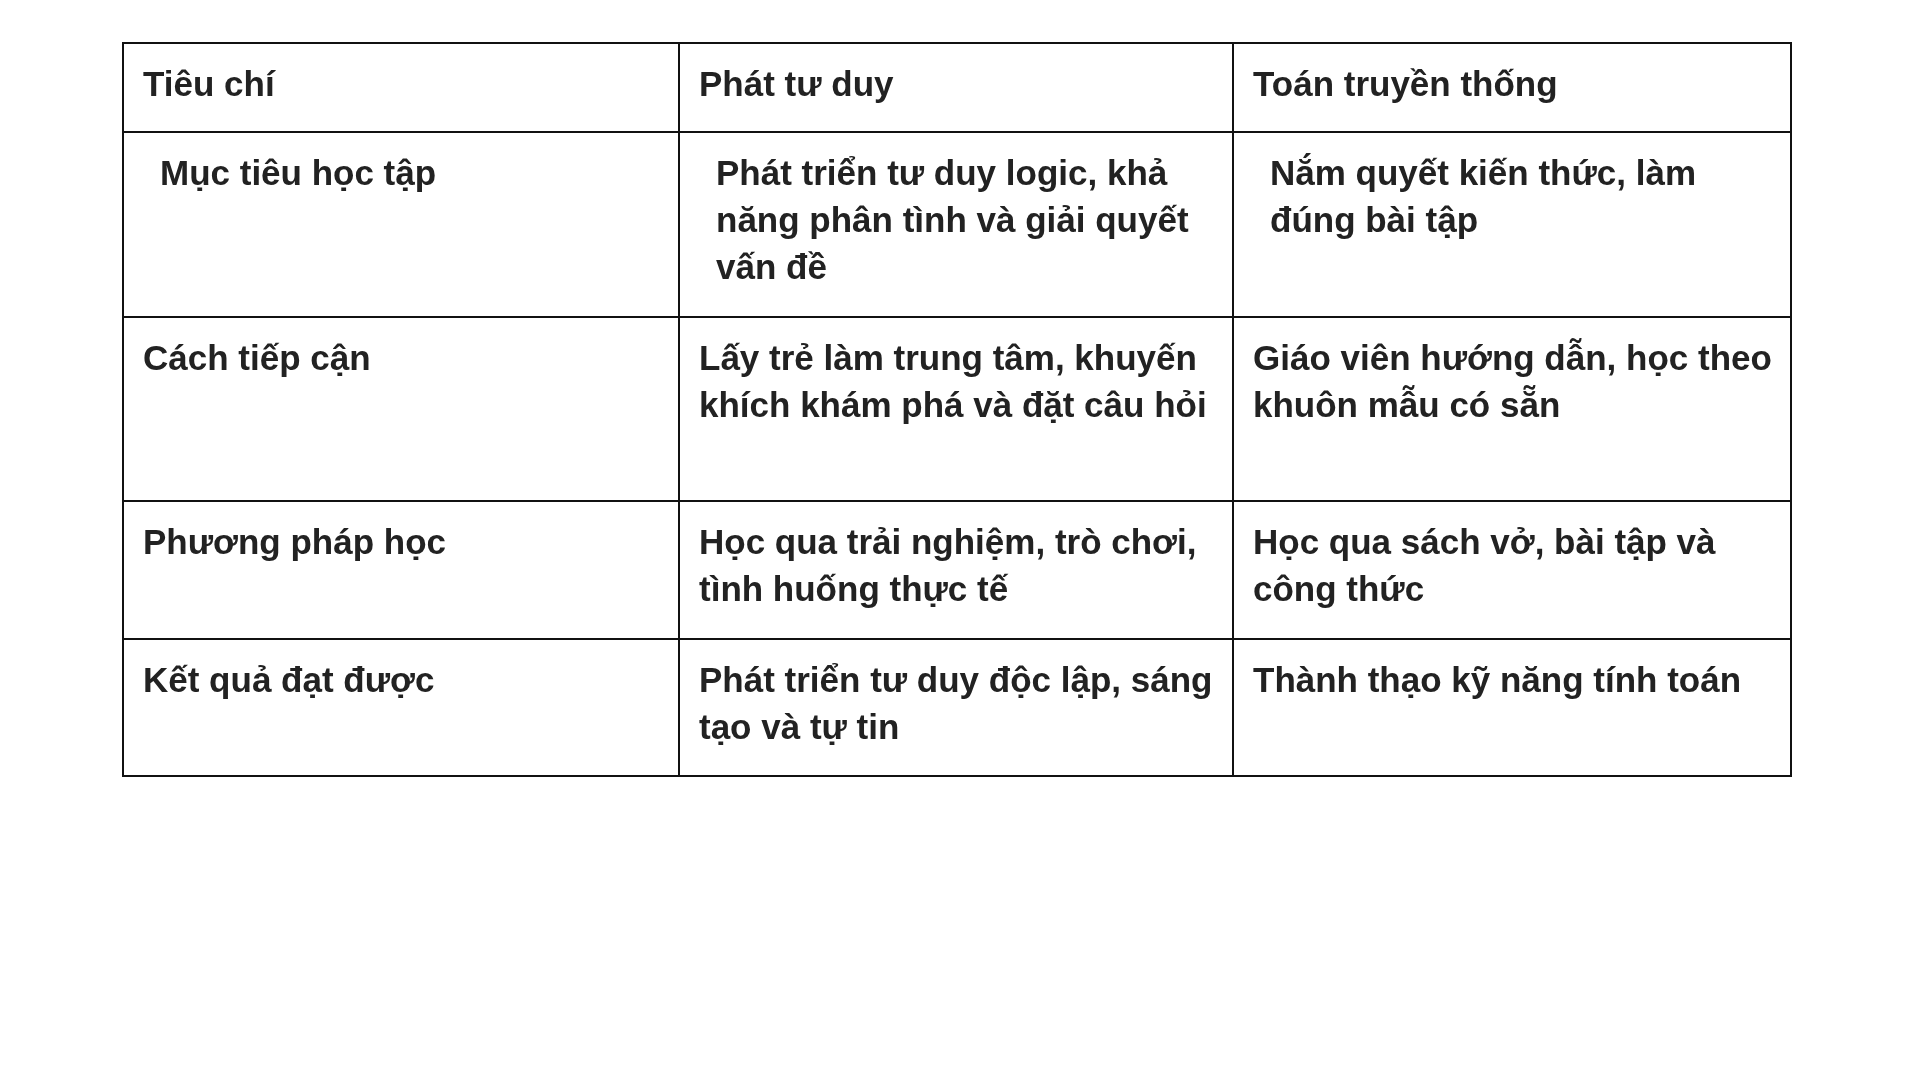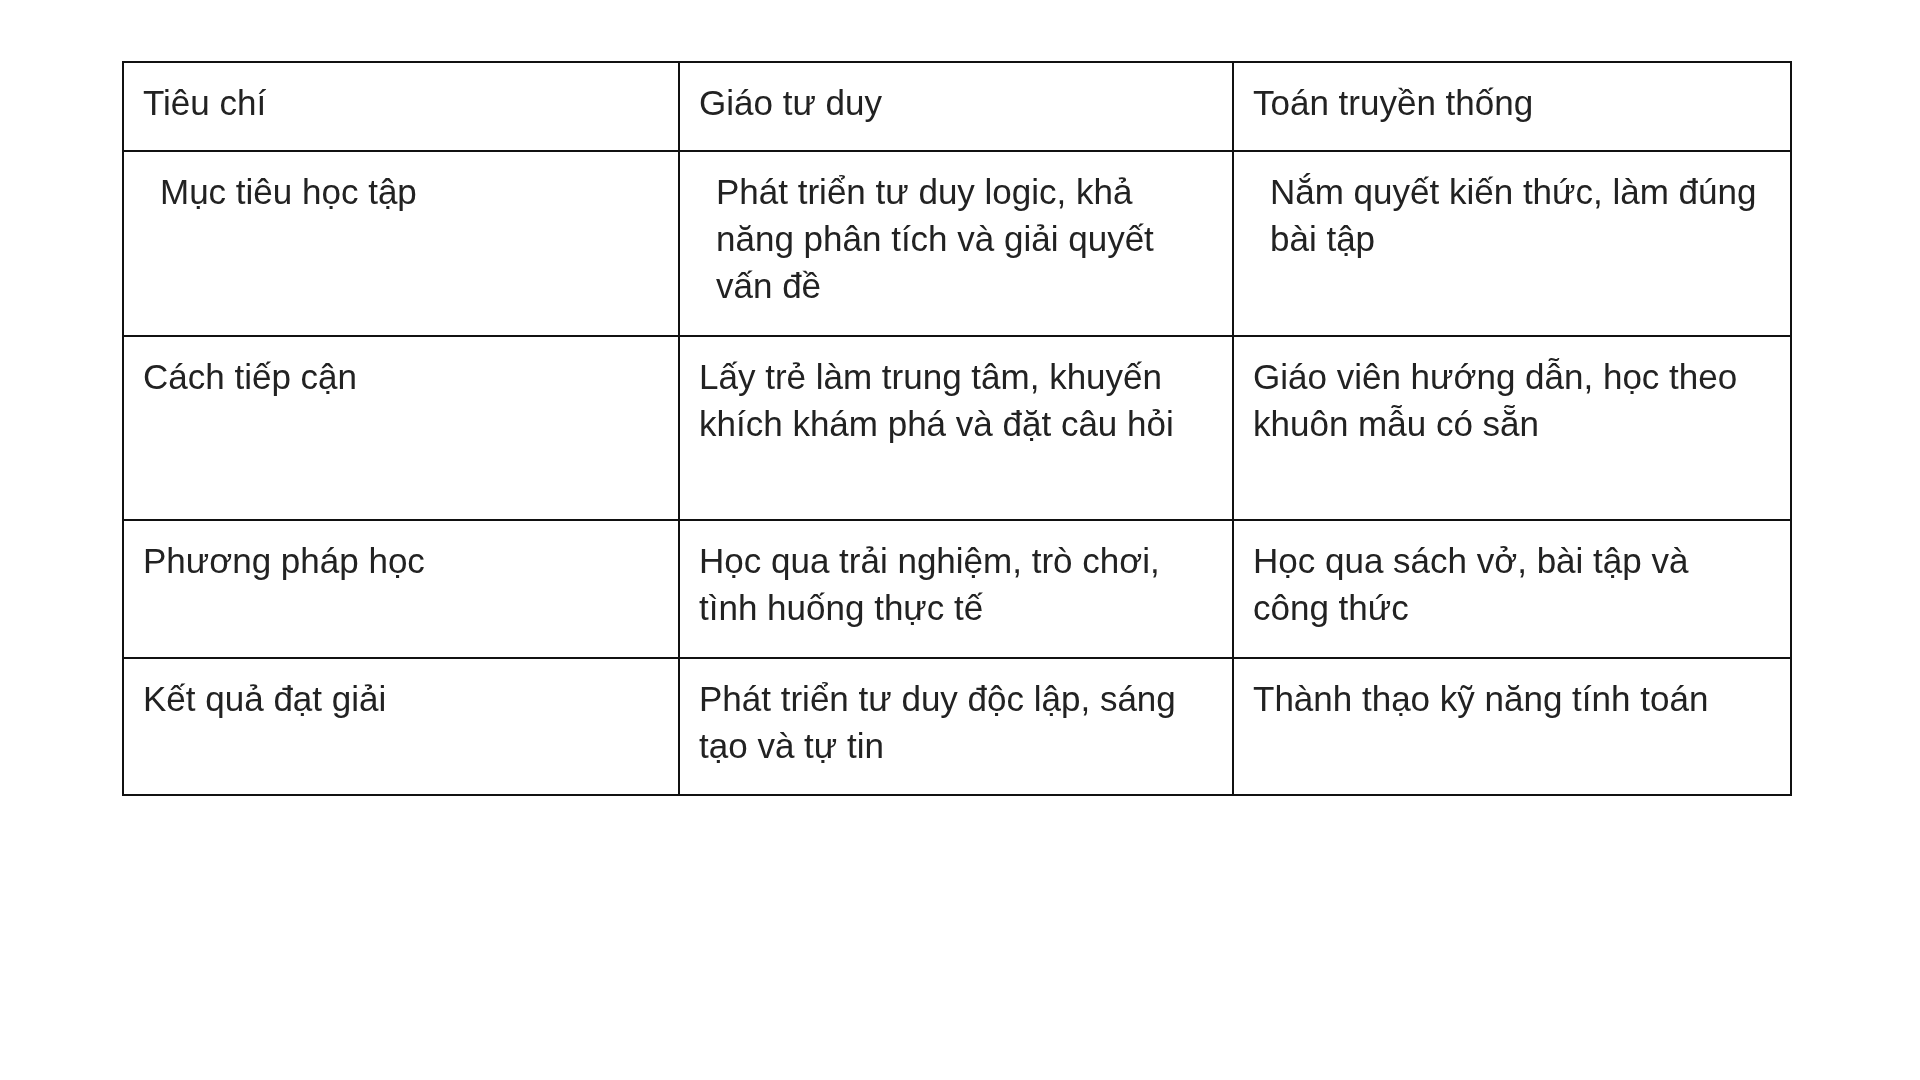--- a/index.html
+++ b/index.html
@@ -1,19 +1,19 @@
 <!DOCTYPE html>
 <html><head>
   <meta charset="utf-8">
   <style>
     html, body { margin: 0; padding: 0; background: #ffffff; }
     body { width: 1920px; height: 1080px; position: relative; overflow: hidden;
            font-family: "Liberation Sans", sans-serif; color: #222222; }
-    table.cmp { position: absolute; left: 122px; top: 61px; width: 1668px;
-                border-collapse: collapse; table-layout: fixed; }
+    table.cmp { position: absolute; left: 122px; top: 42px; width: 1668px;
+                border-collapse: collapse; table-layout: fixed; font-weight: bold; }
     table.cmp td { border: 2px solid #111111; vertical-align: top;
                    padding: 16px 18px 10px 19px; font-size: 35px; line-height: 47px;
                    color: #222222; }
     col.c1 { width: 556px; } col.c2 { width: 554px; } col.c3 { width: 558px; }
     tr.h0 td { height: 61px; }
     tr.r1 td { height: 157px; padding-left: 36px; }
     tr.r2 td { height: 156px; border-radius: 9px; }
     tr.r3 td { height: 110px; }
     tr.r4 td { height: 110px; }
     tr.r5 td { height: 108px; }
@@ -24,37 +24,37 @@
 
 <table class="cmp">
   <colgroup>
       <col class="c1">
       <col class="c2">
       <col class="c3">
     </colgroup>
   <tbody>
       <tr class="h0">
     <td>Tiêu chí</td>
-    <td>Giáo tư duy</td>
+    <td>Phát tư duy</td>
     <td>Toán truyền thống</td>
   </tr>
   <tr class="r1">
     <td>Mục tiêu học tập</td>
-    <td>Phát triển tư duy logic, khả năng phân tích và giải quyết vấn đề</td>
+    <td>Phát triển tư duy logic, khả năng phân tình và giải quyết vấn đề</td>
     <td>Nắm quyết kiến thức, làm đúng bài tập</td>
   </tr>
   <tr class="r2">
     <td>Cách tiếp cận</td>
     <td>Lấy trẻ làm trung tâm, khuyến khích khám phá và đặt câu hỏi</td>
     <td>Giáo viên hướng dẫn, học theo khuôn mẫu có sẵn</td>
   </tr>
   <tr class="r3">
     <td>Phương pháp học</td>
     <td>Học qua trải nghiệm, trò chơi, tình huống thực tế</td>
     <td>Học qua sách vở, bài tập và công thức</td>
   </tr>
   <tr class="r6">
-    <td>Kết quả đạt giải</td>
+    <td>Kết quả đạt được</td>
     <td>Phát triển tư duy độc lập, sáng tạo và tự tin</td>
     <td>Thành thạo kỹ năng tính toán</td>
   </tr>
 </tbody>
   </table>
 
 </body></html>

